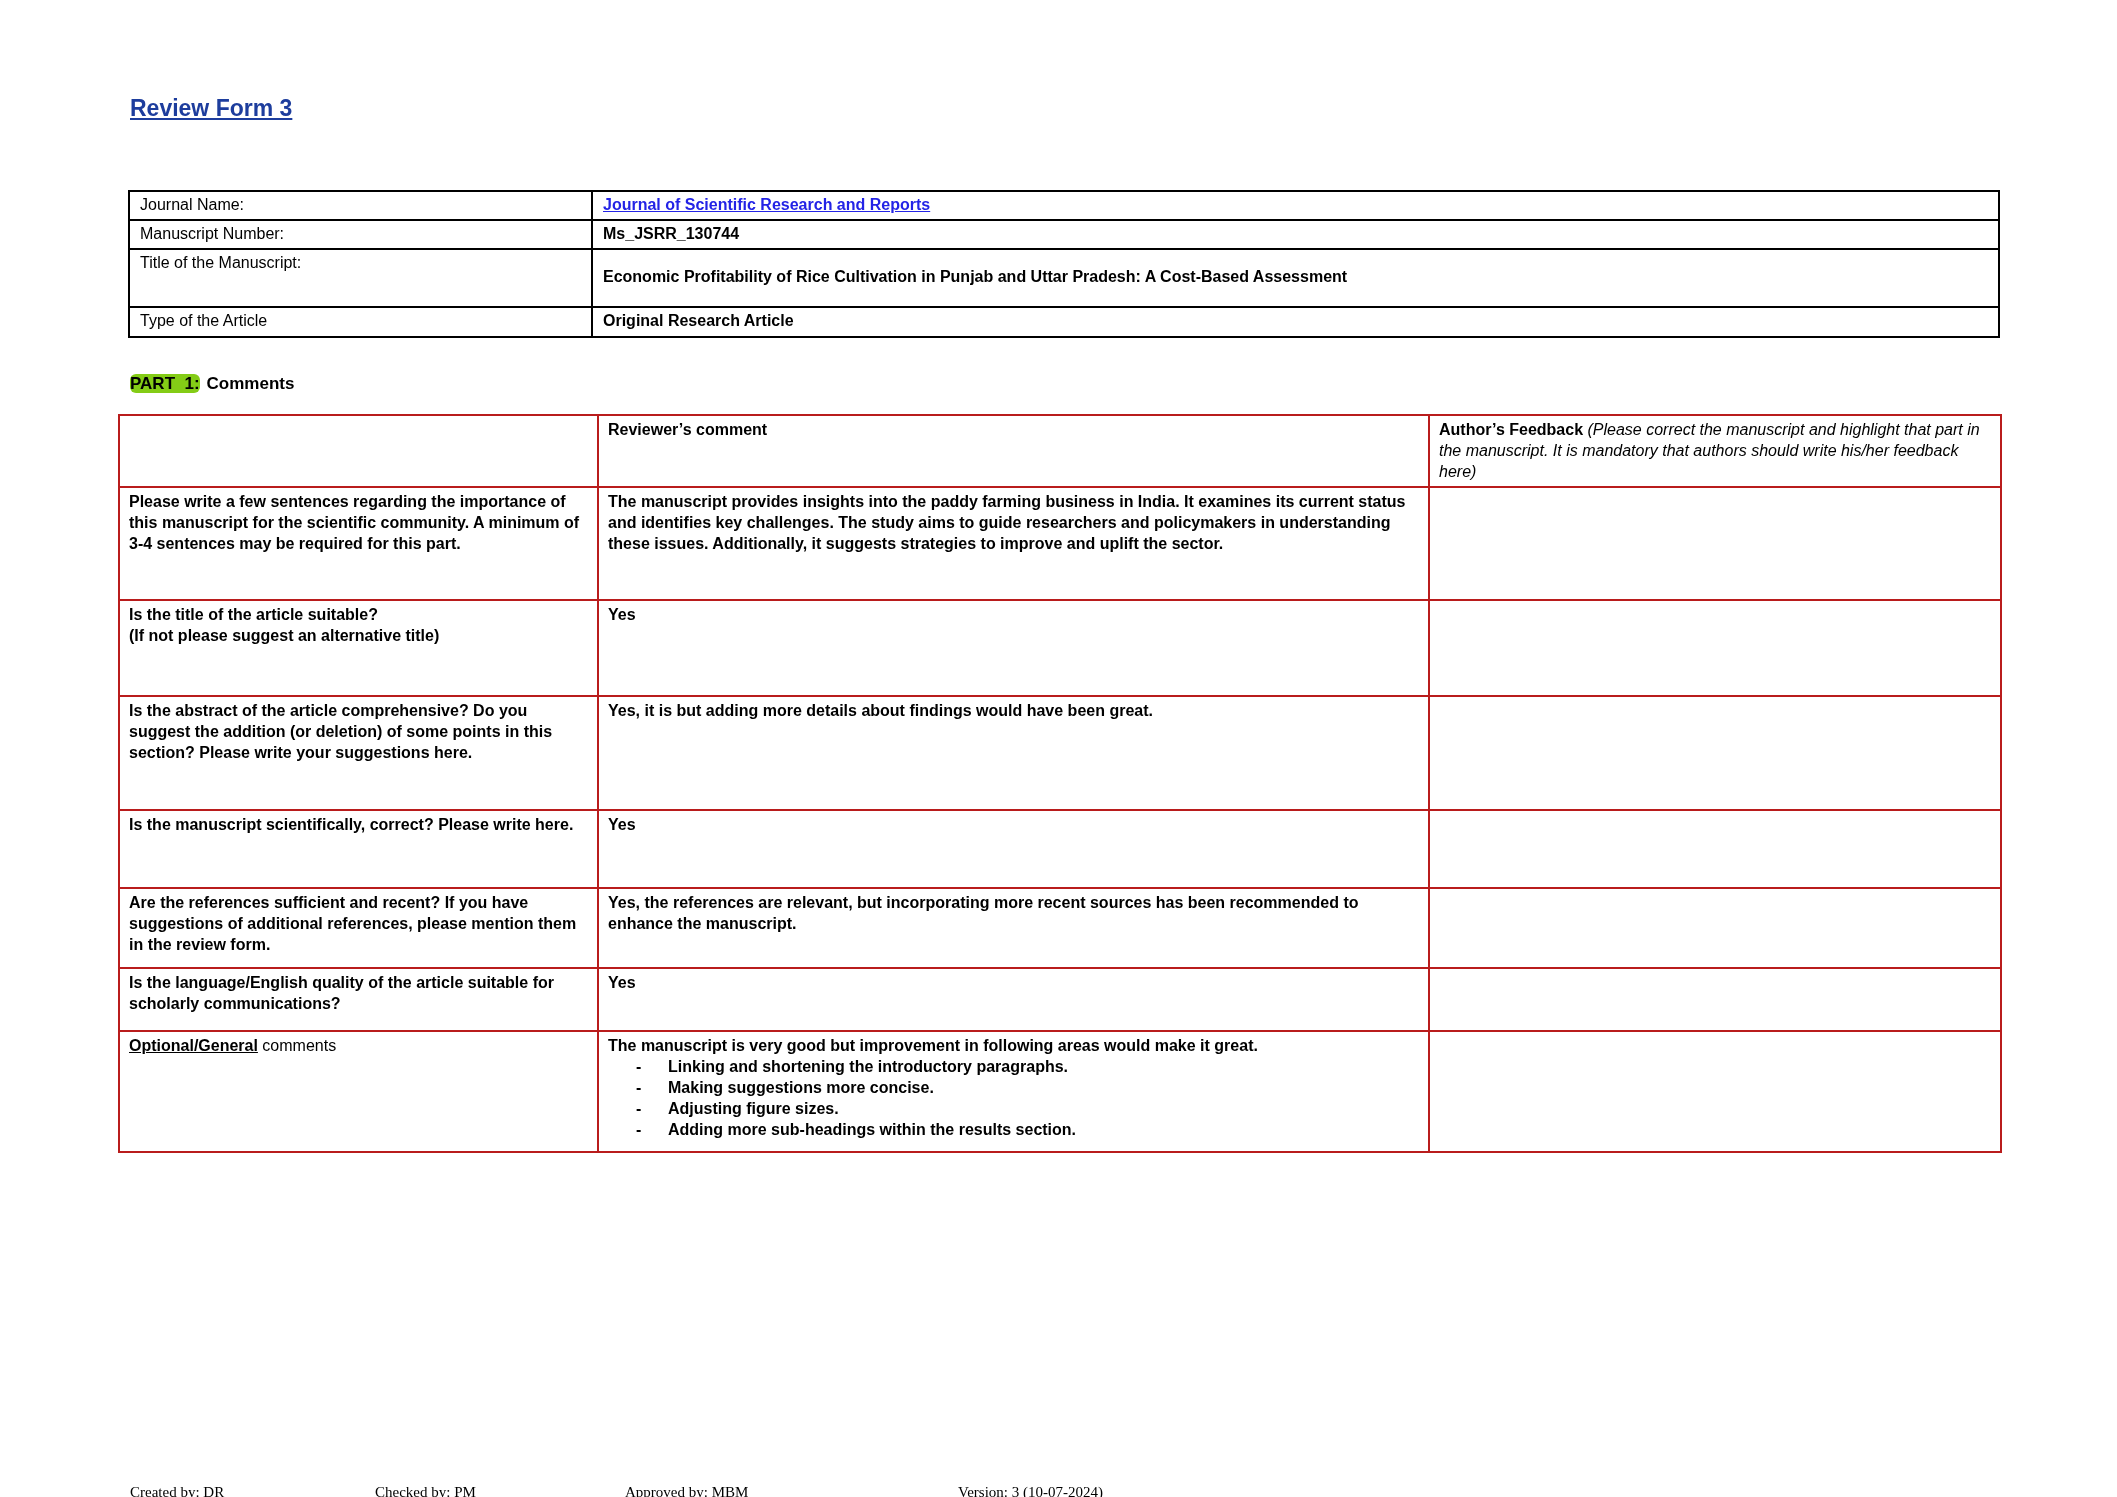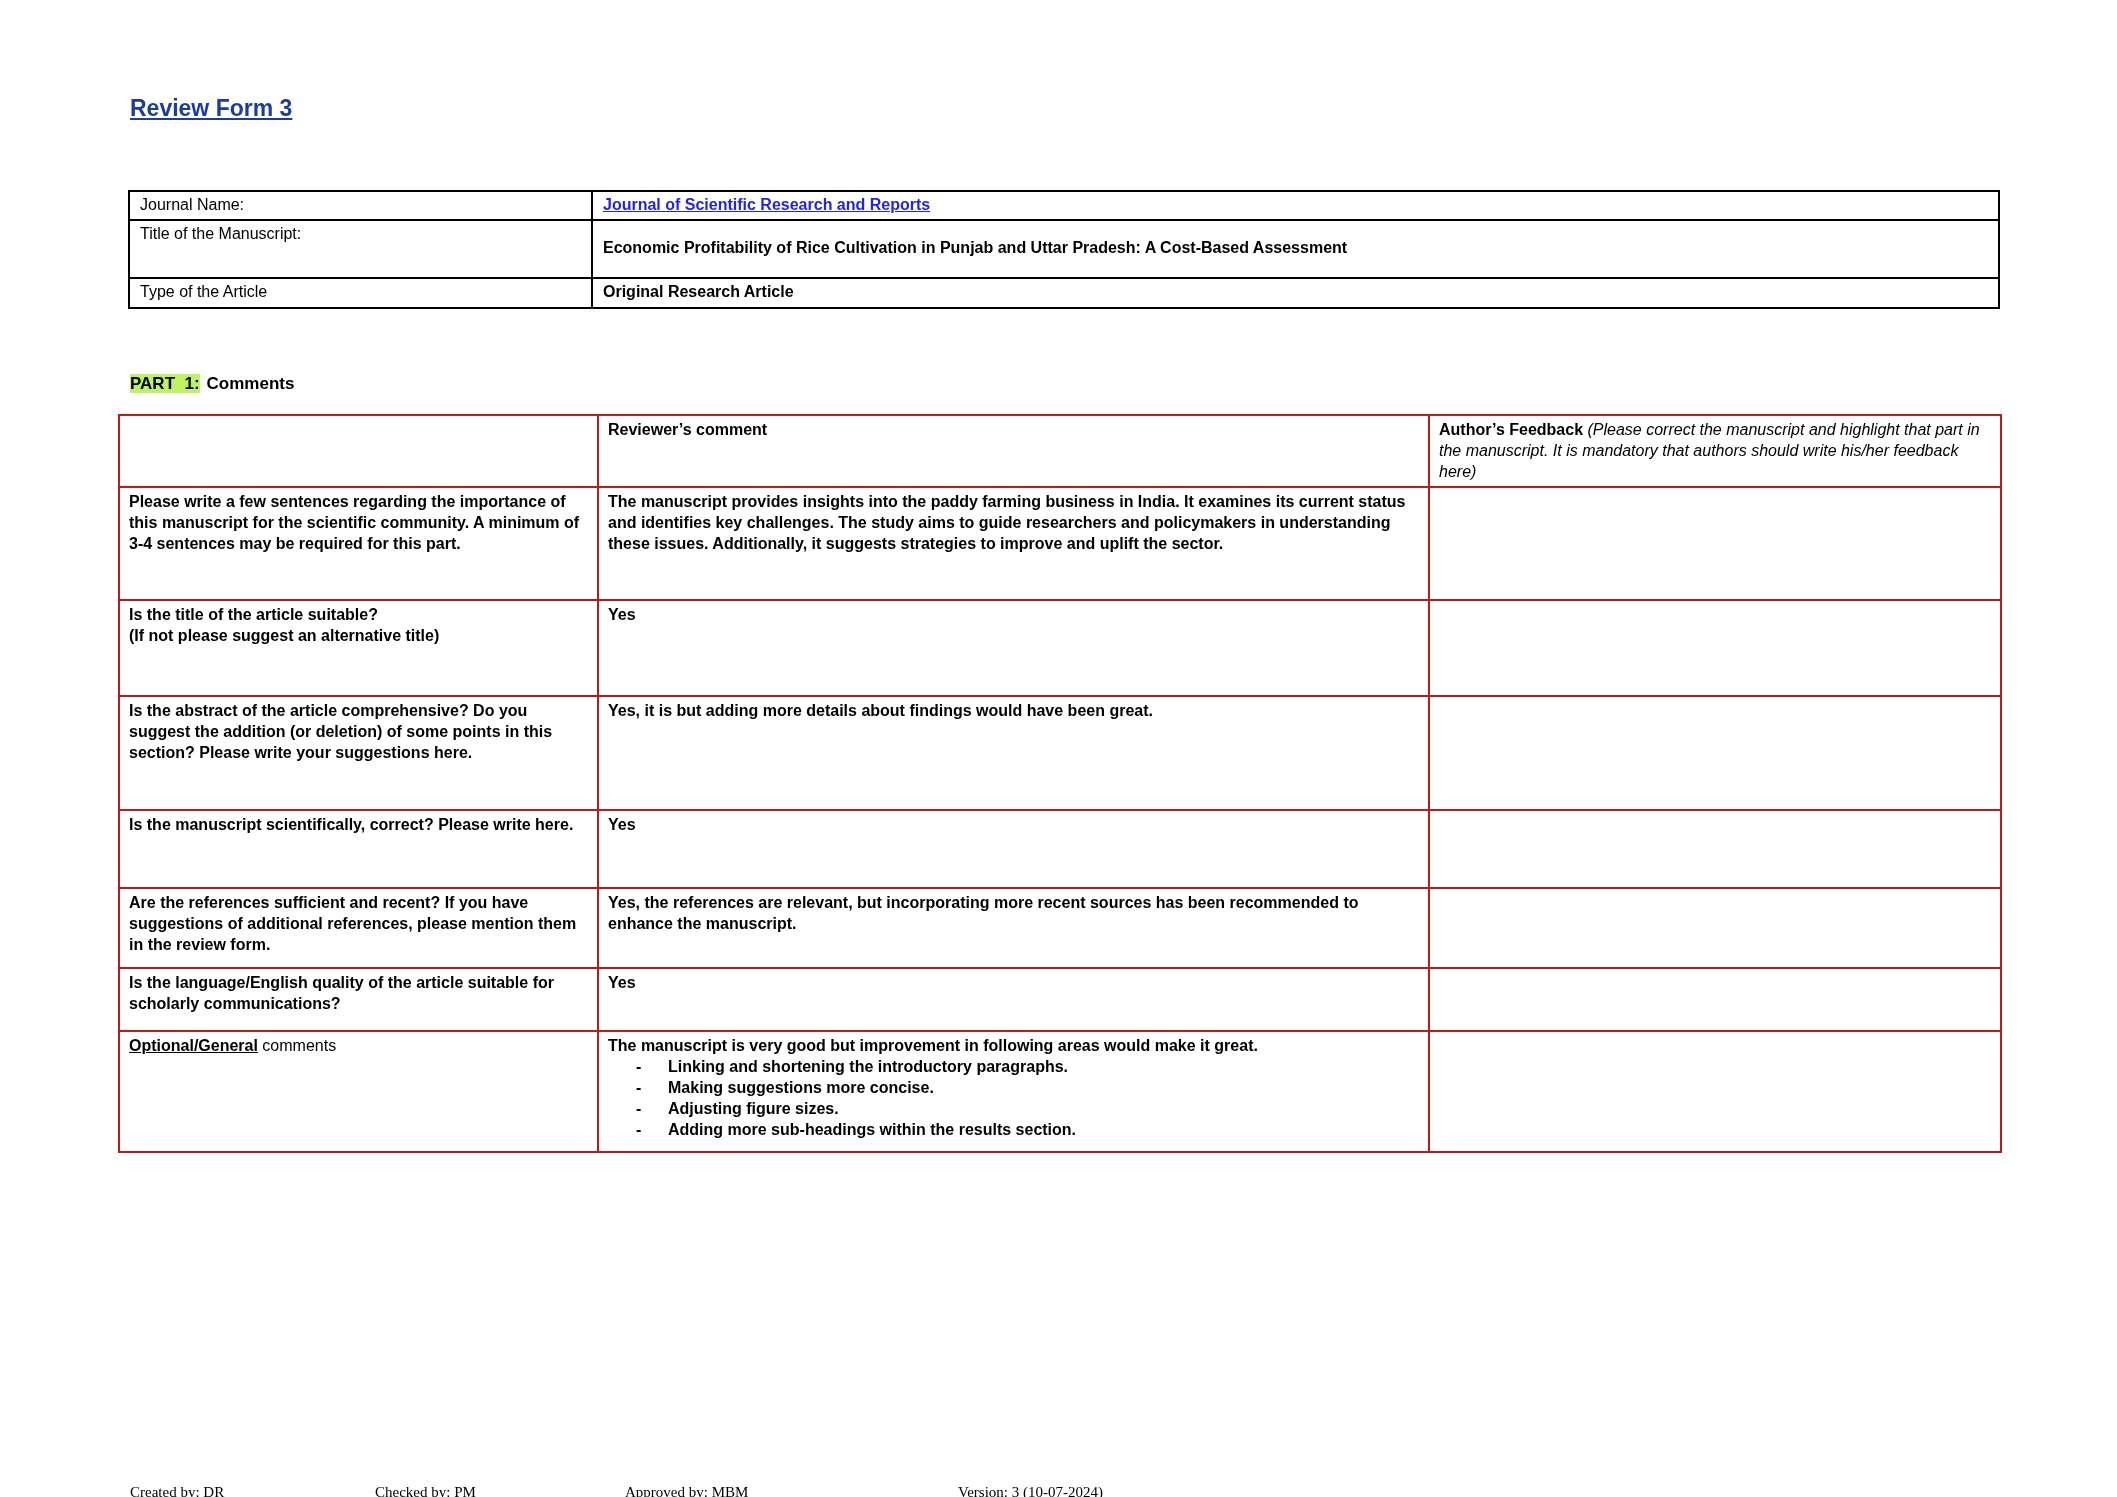--- a/index.html
+++ b/index.html
@@ -53,22 +53,23 @@
   .mr-3{height:30px;}
   
   .part-heading{
     position:absolute;
     left:130px;
     top:374px;
     font-size:17px;
     font-weight:bold;
   }
   .part-heading .hl{
-    background:#bef264;
+    background:#84cc16;
     white-space:pre;
+    border-radius:6px;
   }
   .part-heading .rest{margin-left:7px;}
   
   .comments-table{
     position:absolute;
     left:118px;
     top:414px;
     width:1882px;
     border-collapse:collapse;
     table-layout:fixed;
@@ -136,20 +137,24 @@
   <table class="meta-table">
     <colgroup>
         <col style="width:463px">
         <col>
       </colgroup>
     <tbody>
         <tr class="mr-0">
       <td>Journal Name:</td>
       <td class="value"><a href="#">Journal of Scientific Research and Reports</a></td>
     </tr>
+    <tr class="mr-1">
+      <td>Manuscript Number:</td>
+      <td class="value">Ms_JSRR_130744</td>
+    </tr>
     <tr class="mr-2">
       <td>Title of the Manuscript:</td>
       <td class="value vmid">Economic Profitability of Rice Cultivation in Punjab and Uttar Pradesh: A Cost-Based Assessment</td>
     </tr>
     <tr class="mr-3">
       <td>Type of the Article</td>
       <td class="value">Original Research Article</td>
     </tr>
   </tbody>
     </table>

